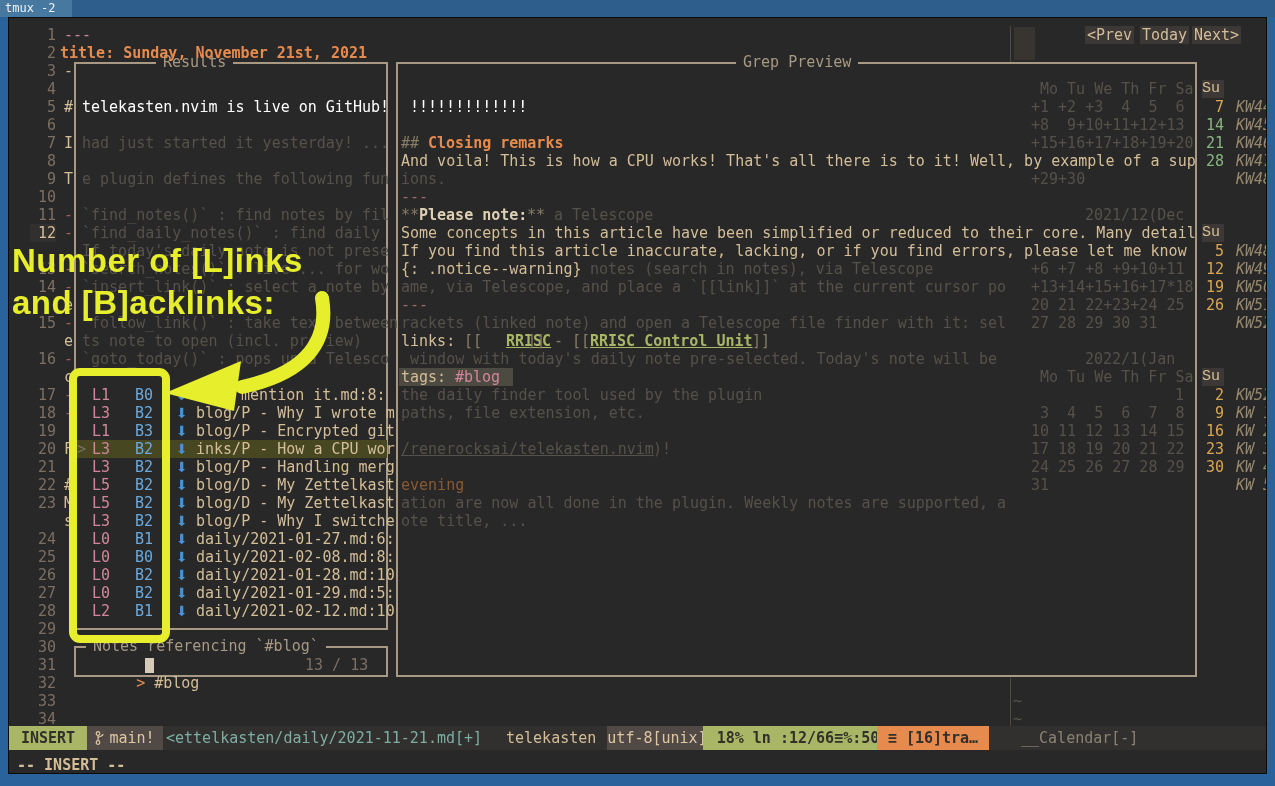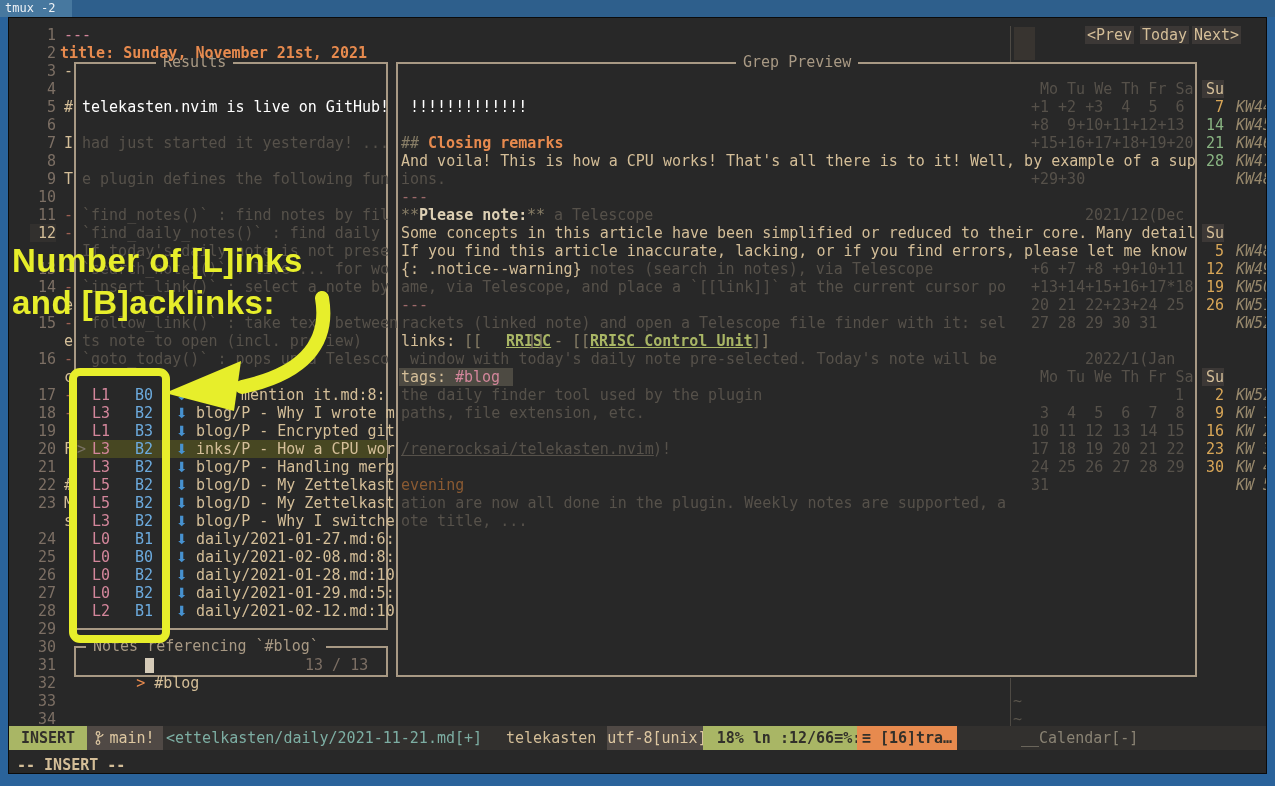--- a/index.html
+++ b/index.html
@@ -35,21 +35,21 @@
   .rrow .caret{position:absolute;left:2px;color:#7a7265;font-size:15px;line-height:18px;}
   .rrow .lnum{position:absolute;left:17px;color:#d3869b;font-size:15px;line-height:18px;}
   .rrow .bnum{position:absolute;left:60px;color:#6caadd;font-size:15px;line-height:18px;}
   .rrow .arr{position:absolute;left:101px;color:#4792d0;font-size:14px;line-height:18px;font-family:"DejaVu Sans",sans-serif;}
   .rrow .rtext{position:absolute;left:121px;color:#d4be98;font-size:15px;line-height:18px;white-space:pre;}
   .hl-bg{position:absolute;height:18px;background:#4d4a42;}
   .cal-day{position:absolute;width:27px;text-align:right;font-size:15px;line-height:18px;}
   .day-yellow{color:#d8a657}.day-aqua{color:#89b482}
   .kw{position:absolute;color:#97886c;font-style:italic;font-size:15px;line-height:18px;white-space:pre;}
   .su-box{position:absolute;width:22px;height:18px;background:#3c3836;color:#d4be98;
-          font-size:15px;line-height:18px;text-align:right;}
+          font-size:15px;line-height:18px;text-align:left;font-family:Liberation Mono, monospace;}
   .ctrl{position:absolute;top:26px;height:18px;background:#3c3836;color:#d4be98;
         font-size:15px;line-height:18px;padding:0 2px;white-space:pre;}
   .vsep{position:absolute;width:1px;background:#4e4a44;}
   .tilde{position:absolute;color:#5a554c;font-size:15px;line-height:18px;}
   .cal-cursor{position:absolute;background:#383430;}
   .cal-cursorline{position:absolute;background:#343129;}
   .statusline{position:absolute;left:9px;top:726px;width:1257px;height:24px;background:#32302e;}
   .stseg{position:absolute;top:0;height:24px;font-size:15px;line-height:24px;white-space:pre;
          text-align:center;box-sizing:border-box;}
   .cmdline{position:absolute;left:17px;top:755px;color:#d4be98;font-weight:bold;font-size:15px;line-height:20px;white-space:pre;}
@@ -91,21 +91,21 @@
         <div class="stseg" style="left: 0px; width: 78px; background: rgb(169, 182, 101); color: rgb(50, 48, 42); font-weight: bold;"><span>INSERT</span></div>
         <div class="stseg" style="left: 78px; width: 76px; background: rgb(80, 73, 69); color: rgb(221, 199, 161);"><svg width="10" height="14" class="branch-ico">
             <circle cx="3" cy="2.5" r="1.8" fill="none" stroke="#ddc7a1" stroke-width="1.2"></circle>
             <circle cx="3" cy="11.5" r="1.8" fill="none" stroke="#ddc7a1" stroke-width="1.2"></circle>
             <path d="M3 4.3 L3 9.7 M3 7 C3 5, 8 6, 8 3" fill="none" stroke="#ddc7a1" stroke-width="1.2"></path>
           </svg><span>main!</span></div>
         <div class="stseg" style="left: 157px; width: 320px; color: rgb(125, 174, 163); text-align: left;"><span>&lt;ettelkasten/daily/2021-11-21.md[+]</span></div>
         <div class="stseg" style="left: 497px; width: 95px; color: rgb(212, 190, 152); text-align: left;"><span>telekasten</span></div>
         <div class="stseg" style="left: 598px; width: 100px; background: rgb(80, 73, 69); color: rgb(221, 199, 161);"><span>utf-8[unix]</span></div>
         <div class="stseg" style="left: 694px; width: 190px; background: rgb(169, 182, 101); color: rgb(50, 48, 42); font-weight: bold;"><span>18% ln :12/66≡%:50</span></div>
-        <div class="stseg" style="left: 848px; width: 100px; background: rgb(231, 138, 78); color: rgb(50, 48, 42); font-weight: bold;"><span>≡ [16]tra…</span></div>
+        <div class="stseg" style="left: 868px; width: 112px; background: rgb(231, 138, 78); color: rgb(50, 48, 42); font-weight: bold;"><span>≡ [16]tra…</span></div>
         <div class="stseg" style="left: 1012px; width: 150px; color: rgb(138, 131, 116); text-align: left;"><span>__Calendar[-]</span></div>
       </div>
     <div class="cmdline">-- INSERT --</div>
 
     <div id="gen">
         <div class="gutter" style="left: 30px; top: 26px;">1</div>
         <div class="gutter" style="left: 30px; top: 44px;">2</div>
         <div class="gutter" style="left: 30px; top: 62px;">3</div>
         <div class="gutter" style="left: 30px; top: 80px;">4</div>
         <div class="gutter" style="left: 30px; top: 98px;">5</div>

